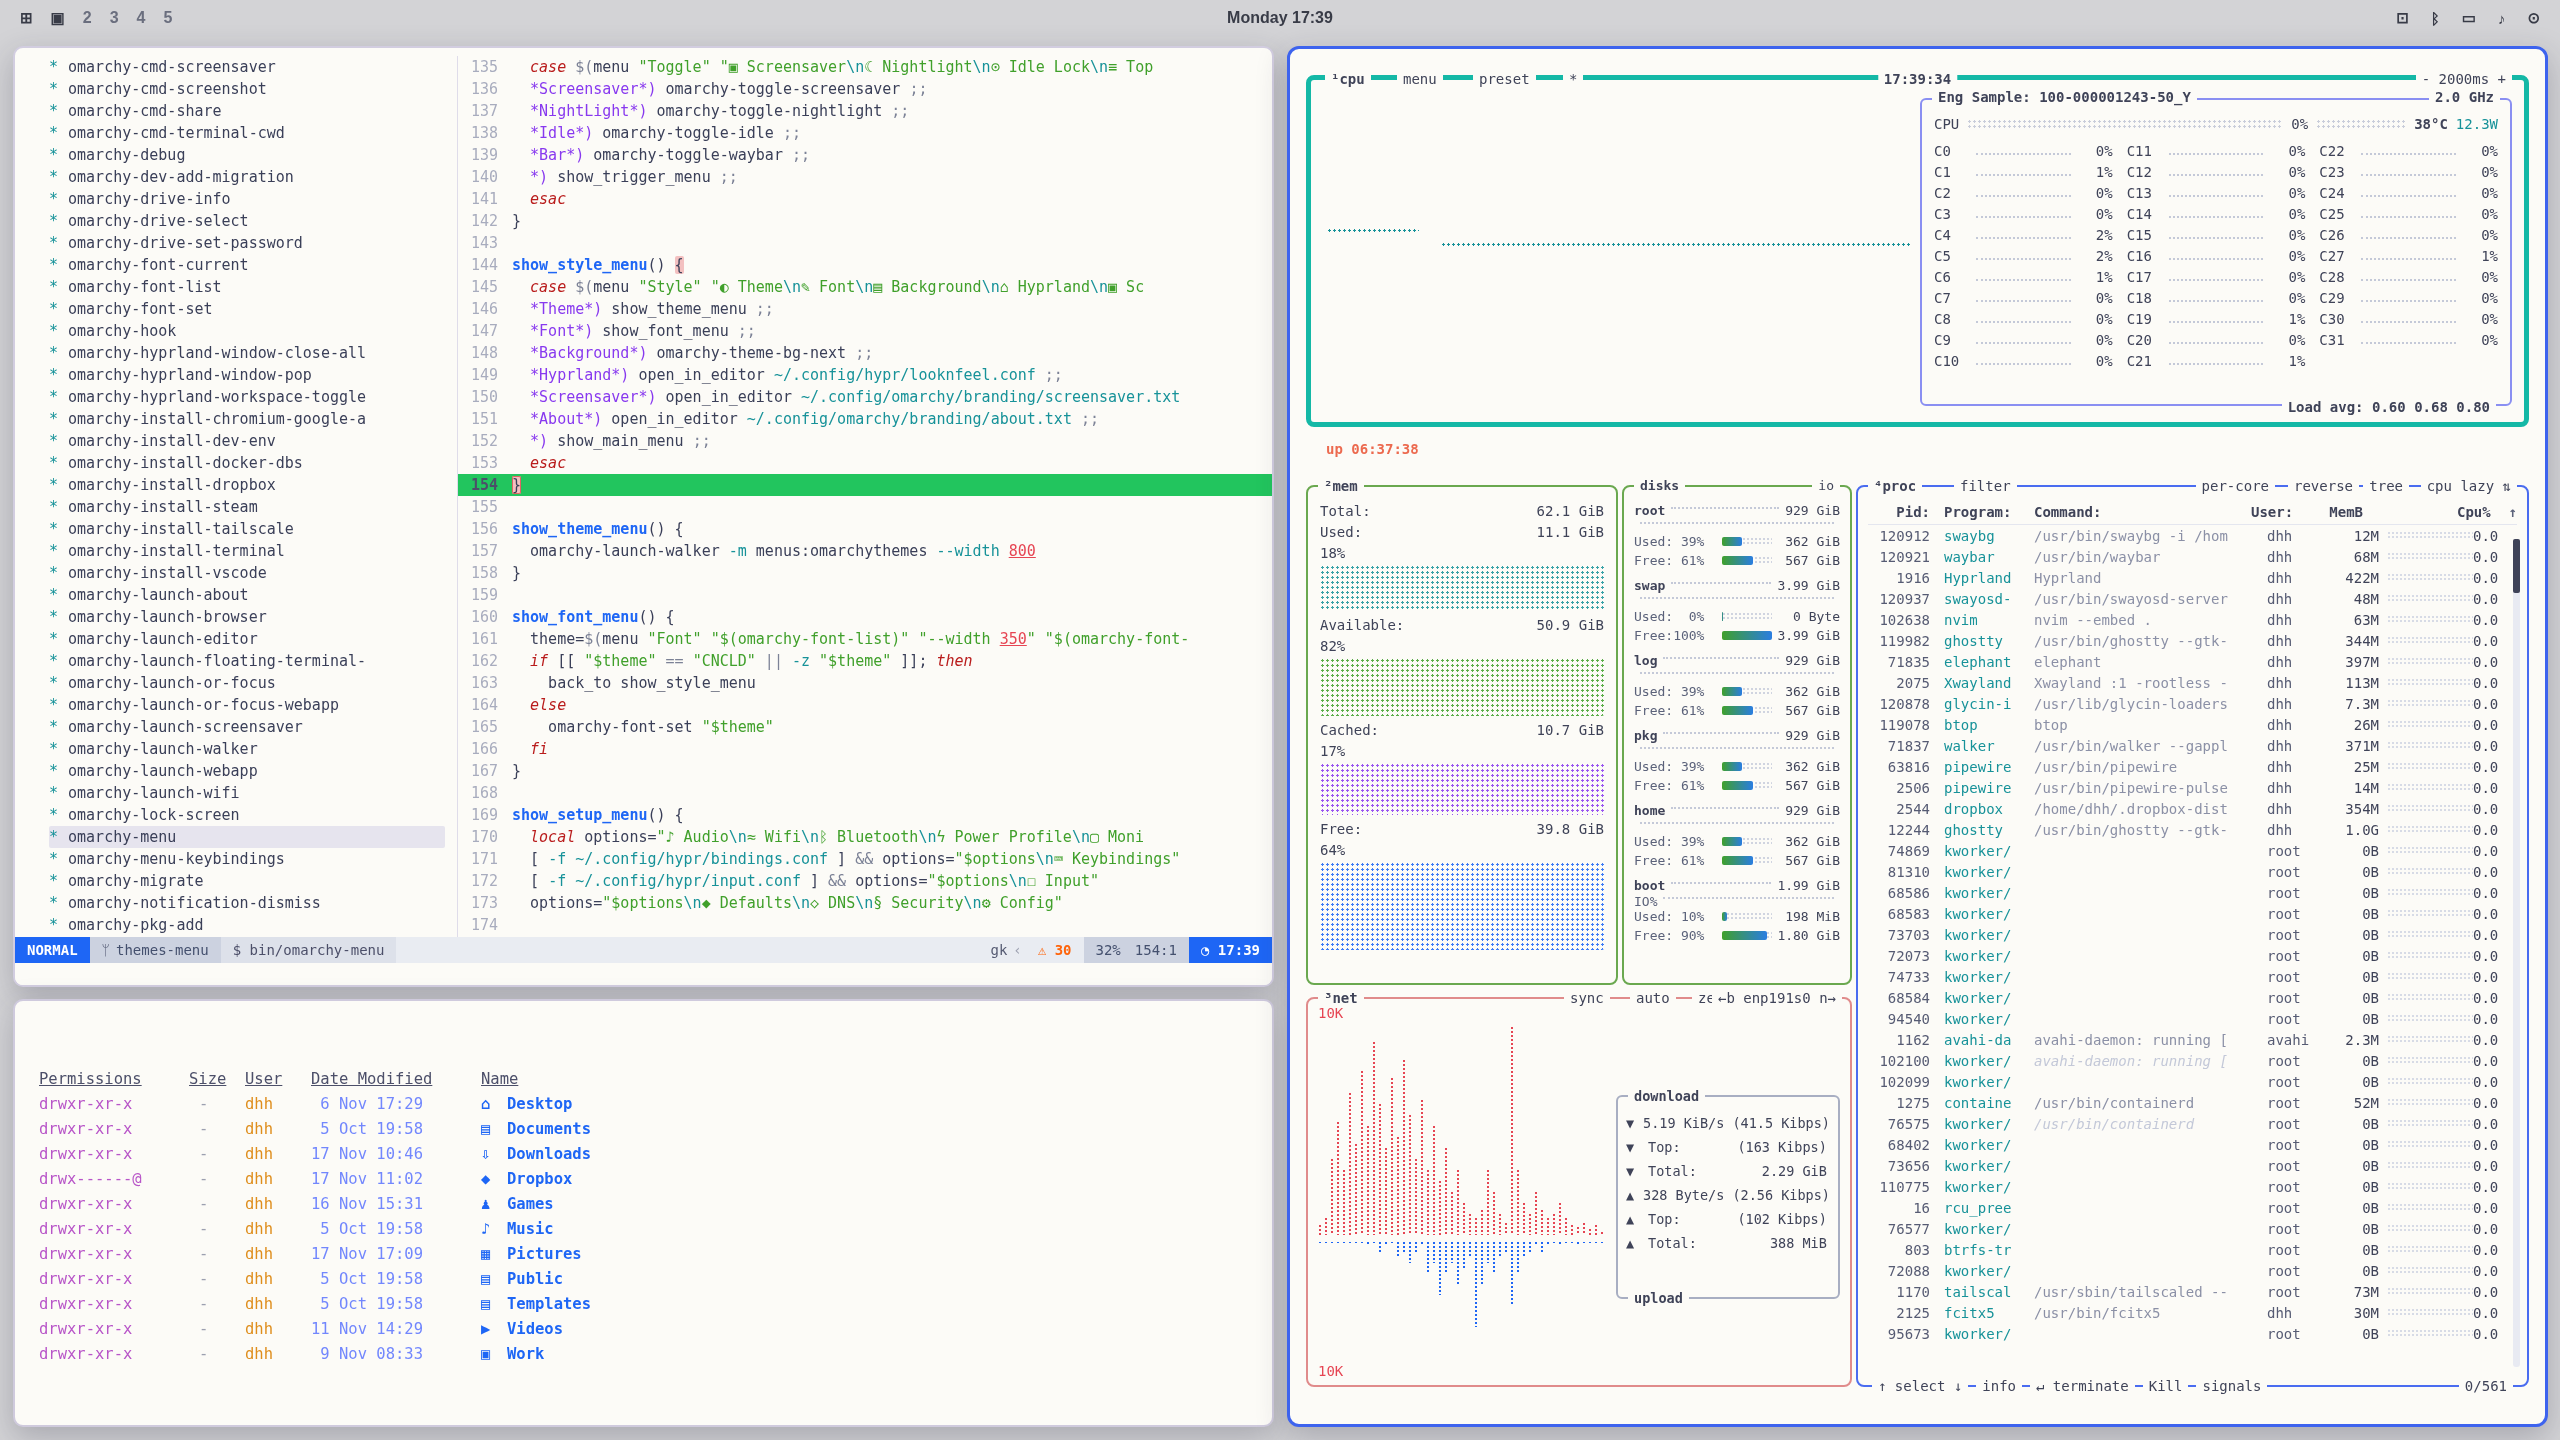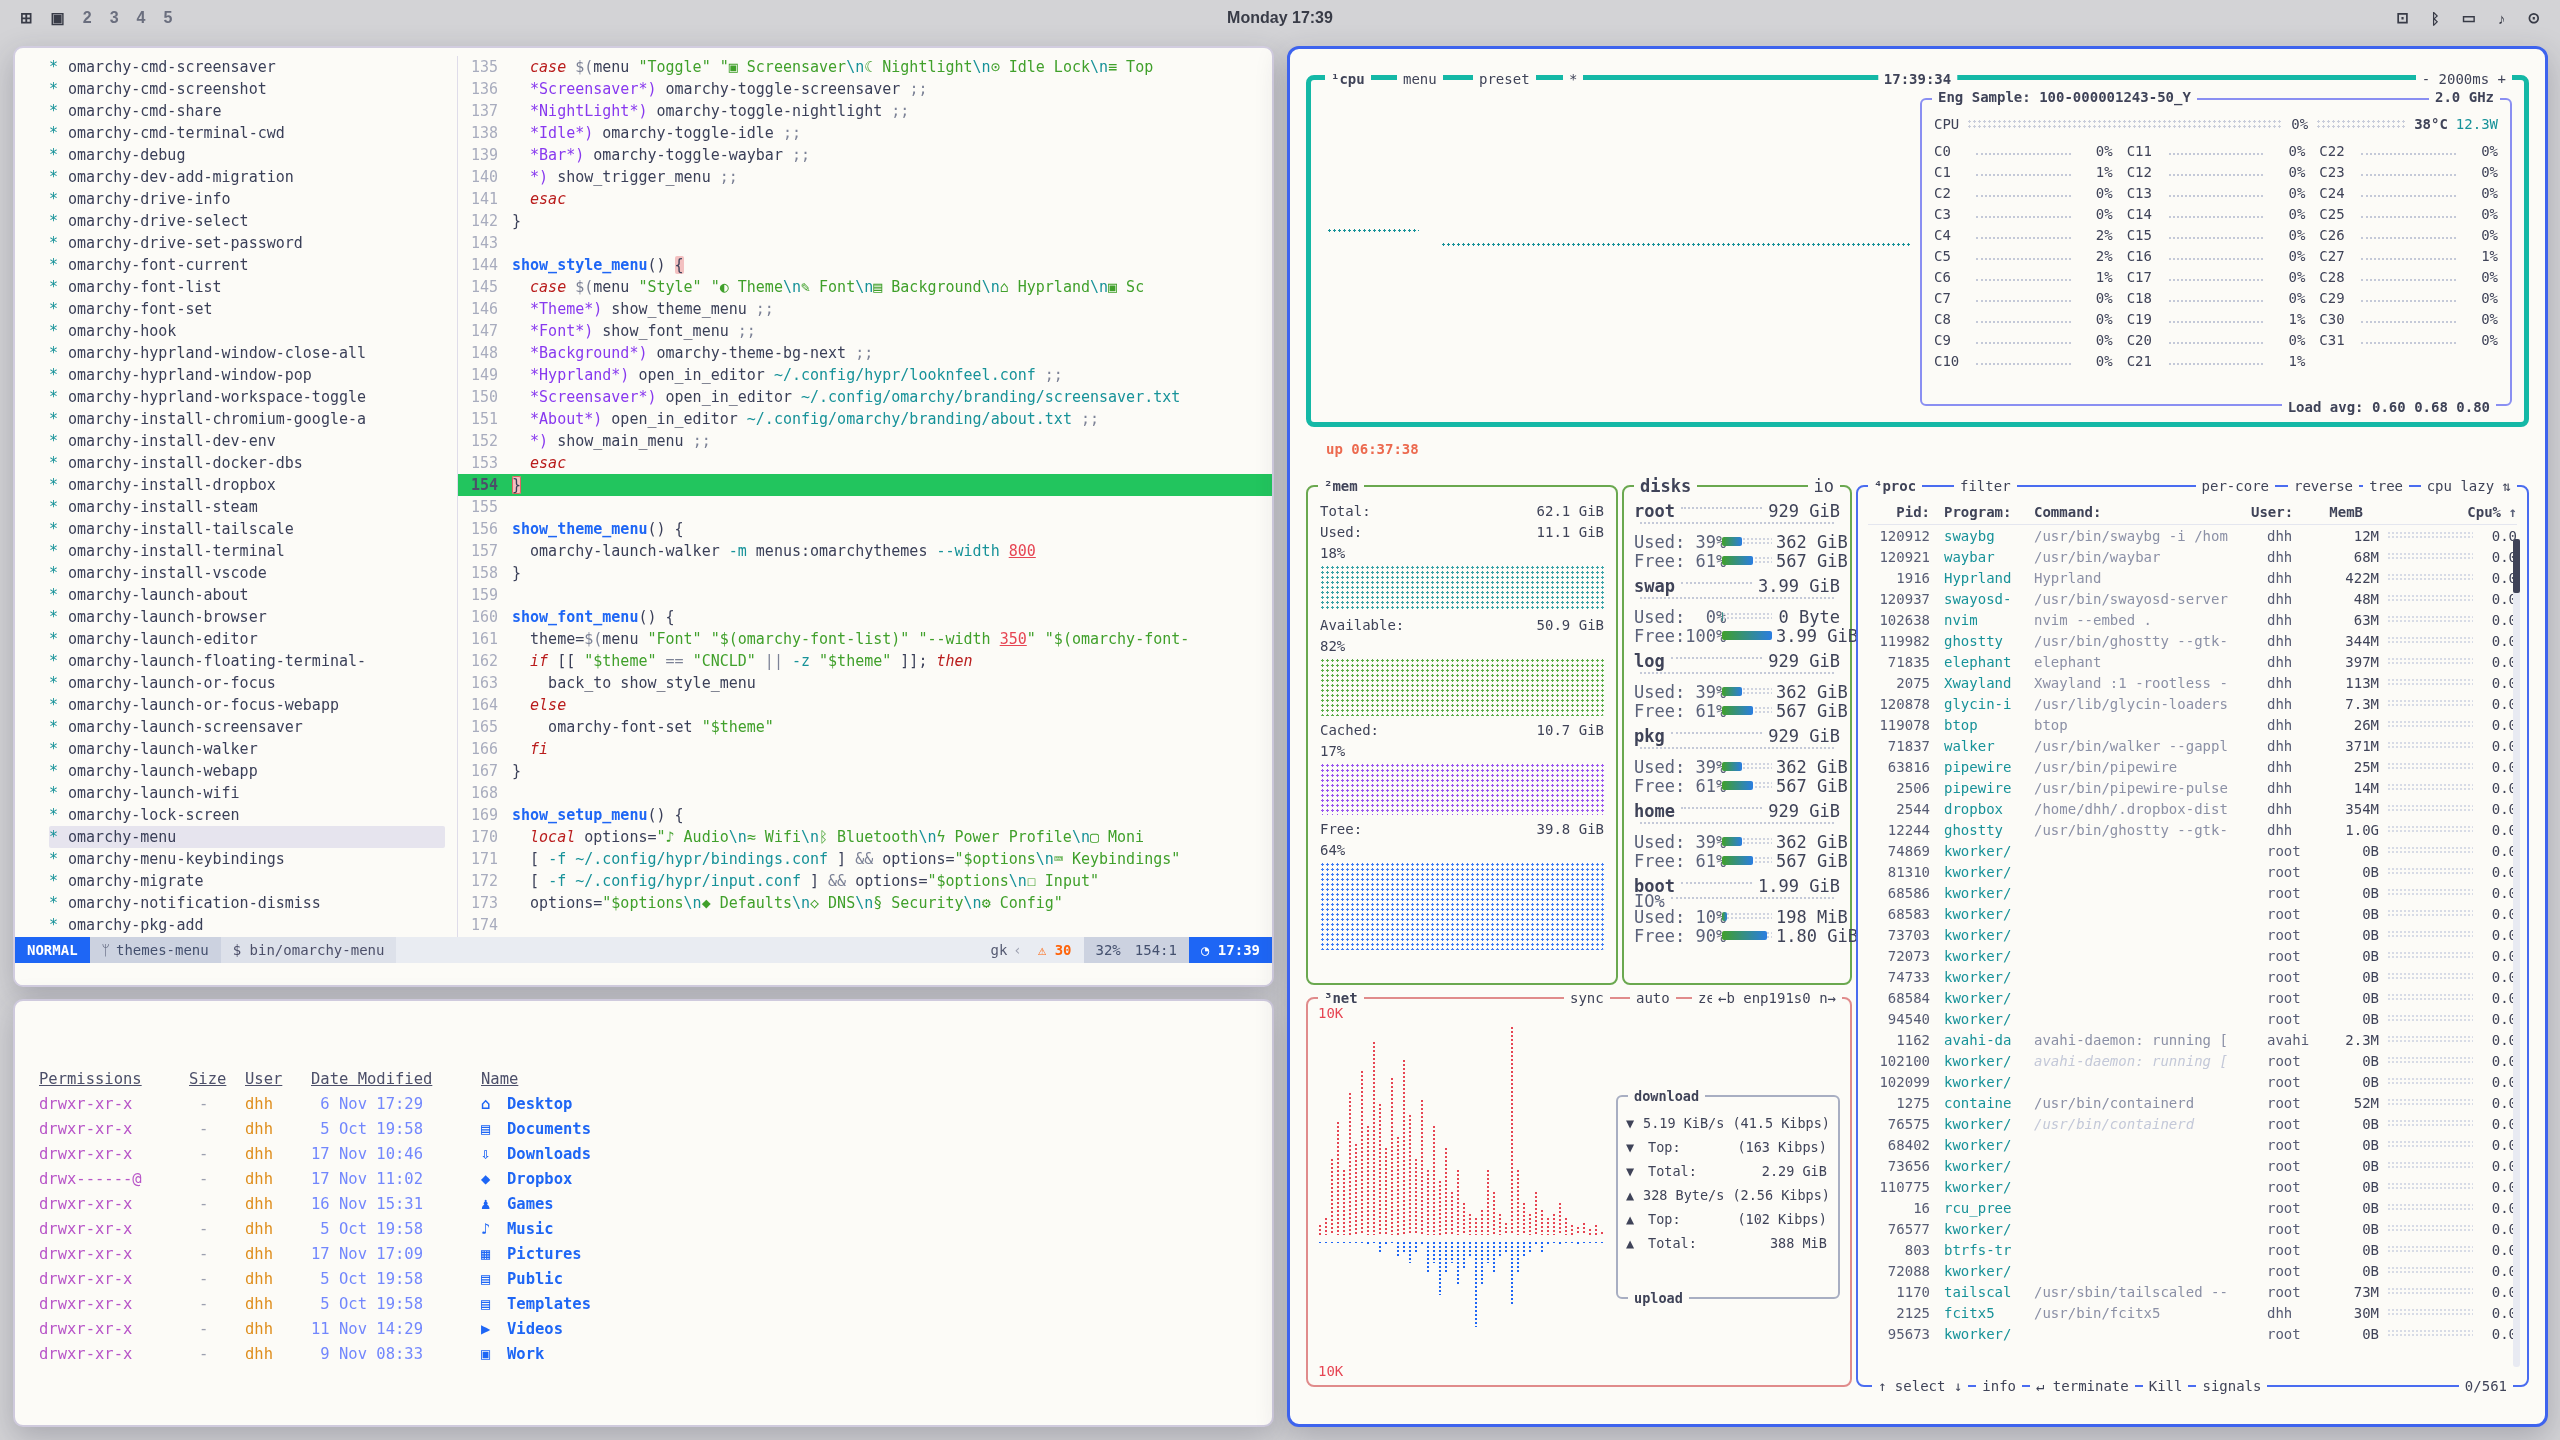--- a/index.html
+++ b/index.html
@@ -104,21 +104,21 @@
   .core-lead{flex:1;border-bottom:2px dotted #c4c9d8;margin:0 6px;transform:translateY(3px)}
   .core-pct{width:36px;text-align:right}
   .load{position:absolute;bottom:-11px;right:14px;background:#fcfbf7;padding:0 6px;font-weight:bold;white-space:pre}
   .uptime{position:absolute;left:36px;top:392px;color:#ec6a4f;font-weight:bold}
 
   .mem-box{left:16px;top:436px;width:312px;height:500px;border:2px solid #6aa84f;padding:16px 12px 10px}
   .mem-row{display:flex;justify-content:space-between;height:21px}
   .mem-pct{height:20px}
   .mem-graph{margin-bottom:6px;opacity:.85;border-radius:2px}
 
-  .disks-box{left:332px;top:436px;width:230px;height:500px;border:2px solid #6aa84f;padding:14px 10px 8px;font-size:17px}
+  .disks-box{left:332px;top:436px;width:230px;height:500px;border:2px solid #6aa84f;padding:14px 10px 8px;font-size:13px}
   .disk-entry{margin-bottom:6px}
   .disk-name-row{display:flex;align-items:center;height:19px}
   .disk-name{font-weight:bold}
   .disk-lead{flex:1;border-bottom:2px dotted #c4c9d8;margin:0 6px;transform:translateY(-3px)}
   .disk-io{display:flex;align-items:center;height:12px;color:#5b627a}
   .disk-stat{display:flex;align-items:center;height:19px;gap:4px}
   .ds-label{width:84px;color:#5b627a;white-space:pre}
   .ds-meter{flex:1;height:9px;background-image:radial-gradient(#d0d4e0 1px,transparent 1px);background-size:4px 4px;position:relative;border-radius:2px}
   .ds-fill{position:absolute;left:0;top:0;bottom:0;background:linear-gradient(90deg,#40a02b,#2a7de1);border-radius:2px}
   .ds-val{width:64px;text-align:right;white-space:pre}
@@ -134,21 +134,21 @@
   .ns-icon{width:16px}
 
   .proc-box{left:566px;top:436px;right:16px;height:902px;border:2px solid #4a6cf0;padding:12px 10px 14px}
   .proc-header{display:flex;height:26px;font-weight:bold;align-items:center;border-bottom:1px solid #e4e6ef}
   .pc-pid{width:62px;text-align:right}
   .pc-prog{width:96px;padding-left:14px}
   .pc-cmd{flex:1;padding-left:8px;overflow:hidden;white-space:nowrap}
   .pc-user{width:64px}
   .pc-mem{width:48px;text-align:right}
   .pc-graph{width:86px;margin-left:8px}
-  .pc-cpu{width:44px;text-align:right}
+  .pc-cpu{width:44px;}
   .pc-arrow{width:16px;text-align:right;color:#5b627a}
   .proc-row{display:flex;height:21px;align-items:center}
   .pr-pid{color:#565b73}
   .pr-prog{color:#179299}
   .pr-cmd{color:#8b90a6}
   .pr-user{color:#565b73}
   .pr-mem{color:#3f4358}
   .pr-graph{height:9px;background-image:radial-gradient(#d7dbe6 1px,transparent 1px);background-size:4px 4px;border-radius:2px}
   .pr-cpu{color:#3f4358}
   .dim .pr-cmd{color:#c3c8d8;font-style:italic}

